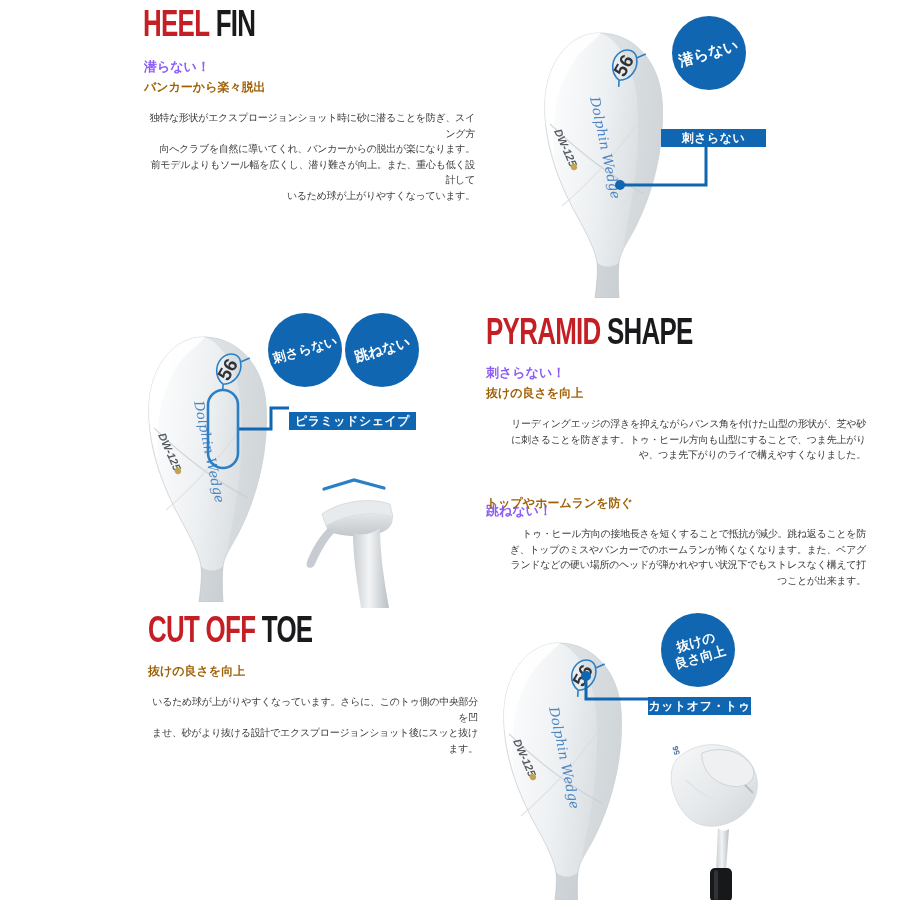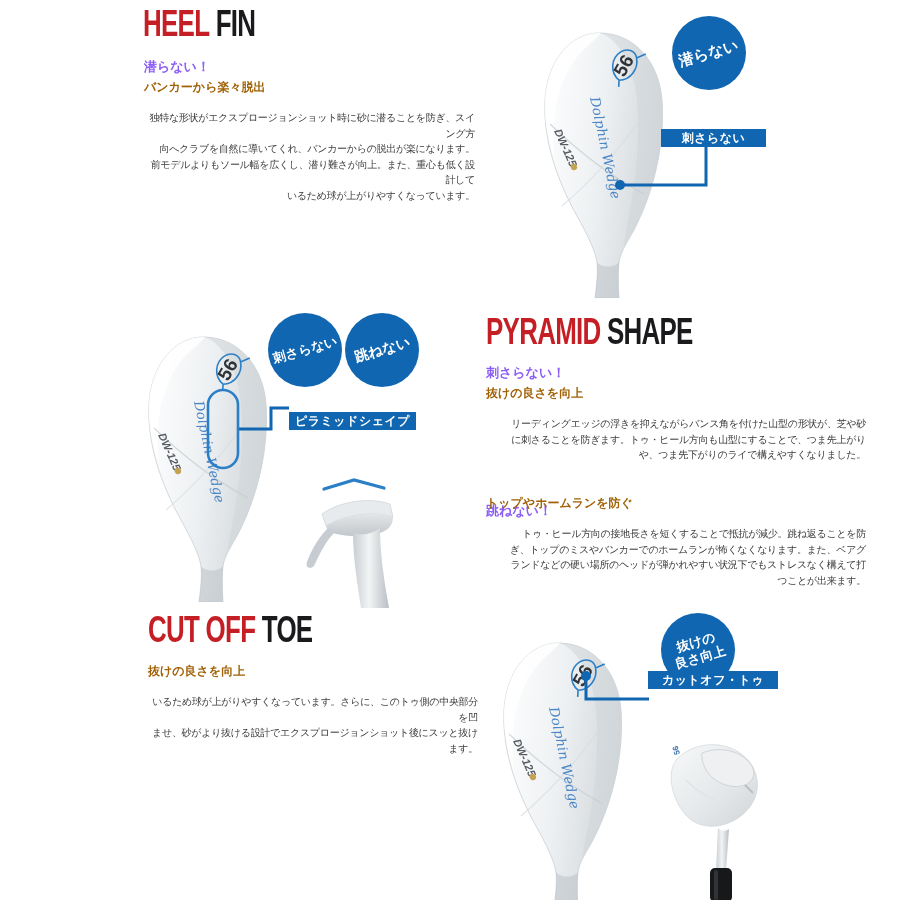--- a/index.html
+++ b/index.html
@@ -158,21 +158,21 @@
       <use href="#club-head"></use>
     </svg>
   <svg class="abs" style="left:648px;top:740px" width="110" height="160">
       <use href="#club-toe"></use>
     </svg>
 
   <div class="badge" style="left:653px;top:613px">
     <span class="fs13">抜けの
 良さ向上</span>
   </div>
-  <div class="callout" style="left:640px;top:671px;width:130px">カットオフ・トゥ</div>
+  <div class="callout" style="left:640px;top:697px;width:103px">カットオフ・トゥ</div>
 
   <svg class="abs" style="left:0;top:0;pointer-events:none" width="900" height="900">
     <g fill="none" stroke="#1066b0" stroke-width="3">
       <polyline points="698,147 698,185 612,185"></polyline>
       <polyline points="230,429 263,429 263,408 281,408"></polyline>
       <polyline points="578,676 578,699 641,699"></polyline>
     </g>
     <circle cx="612" cy="185" r="5" fill="#1066b0"></circle>
     <circle cx="578" cy="676" r="5" fill="#1066b0"></circle>
     <rect x="200" y="390" width="30" height="78" rx="15" fill="none" stroke="#2b7fc6" stroke-width="2.6"></rect>

